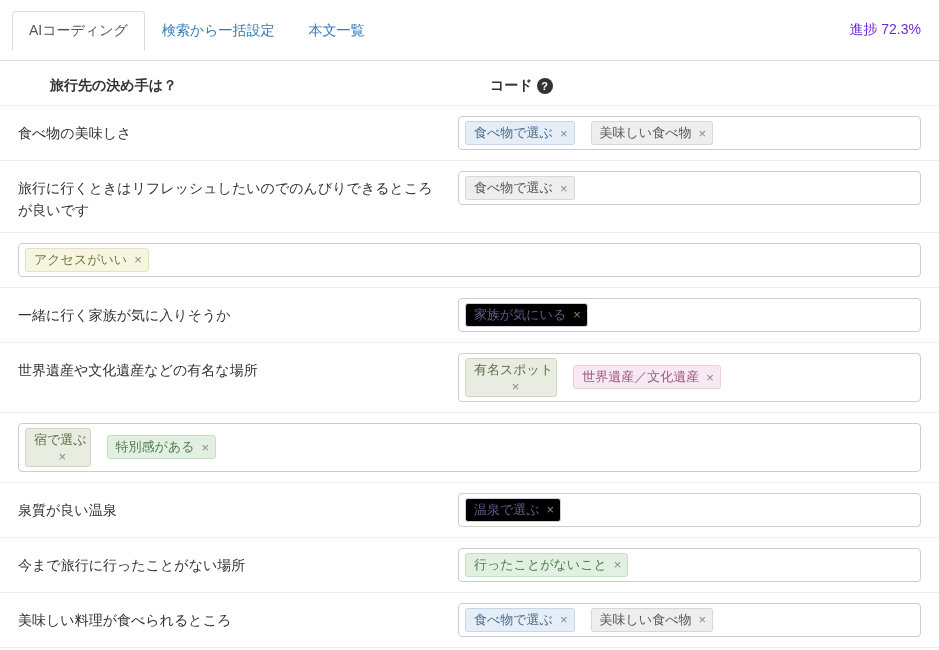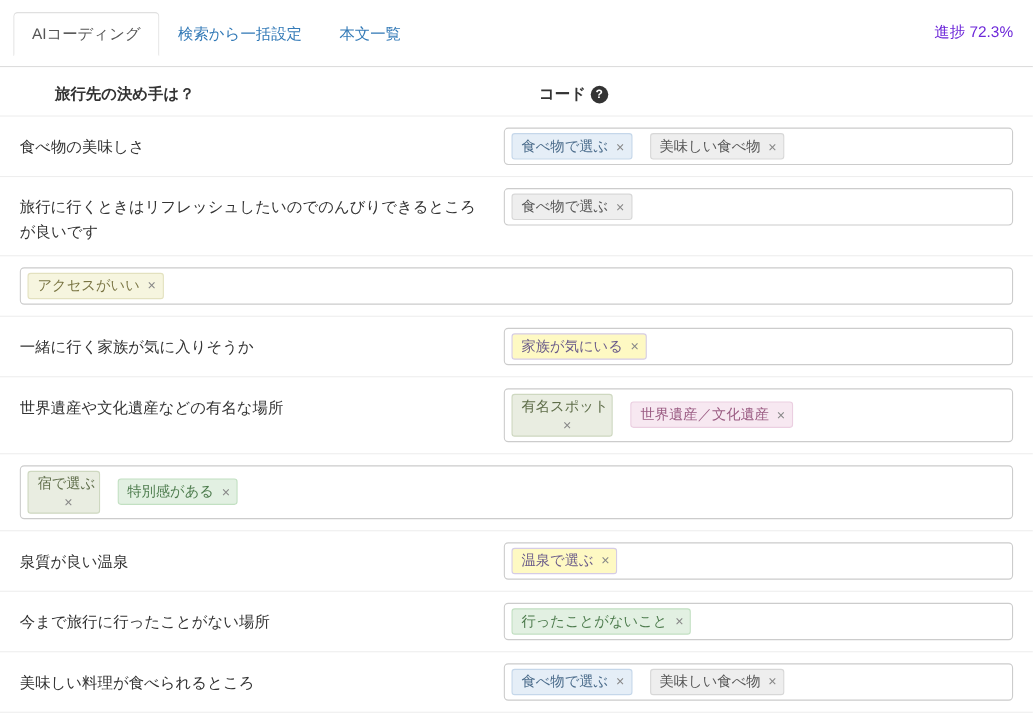--- a/index.html
+++ b/index.html
@@ -105,21 +105,21 @@
     .tag .remove {
       margin-left: 4px;
       cursor: pointer;
       color: #888;
       font-size: 13px;
       padding: 0 3px;
     }
     .c-blue   { background:#e5eef7; border-color:#c5d7ea; color:#4a6b8a; }
     .c-gray   { background:#eeeeee; border-color:#d7d7d7; color:#555; }
     .c-yellow { background:#f6f5df; border-color:#e3e1bf; color:#7a7543; }
-    .c-purple { background:#fef9c3; border-color:#d5cce5; color:#6a5b8a;justify-content:space-between; }
+    .c-purple { background:#000000; border-color:#d5cce5; color:#6a5b8a;justify-content:space-between; }
     .c-olive  { background:#e9ede1; border-color:#ced8c0; color:#5f6e4a;flex-direction:column; }
     .c-pink   { background:#f7e8f1; border-color:#ebcfe1; color:#9a5b82; }
     .c-green  { background:#e2f0e2; border-color:#c2e0c2; color:#4e7c4e; }
   </style>
 </head>
 <body>
 
 <div class="tabs">
   <div class="tab active">AIコーディング</div>
   <div class="tab">検索から一括設定</div>

